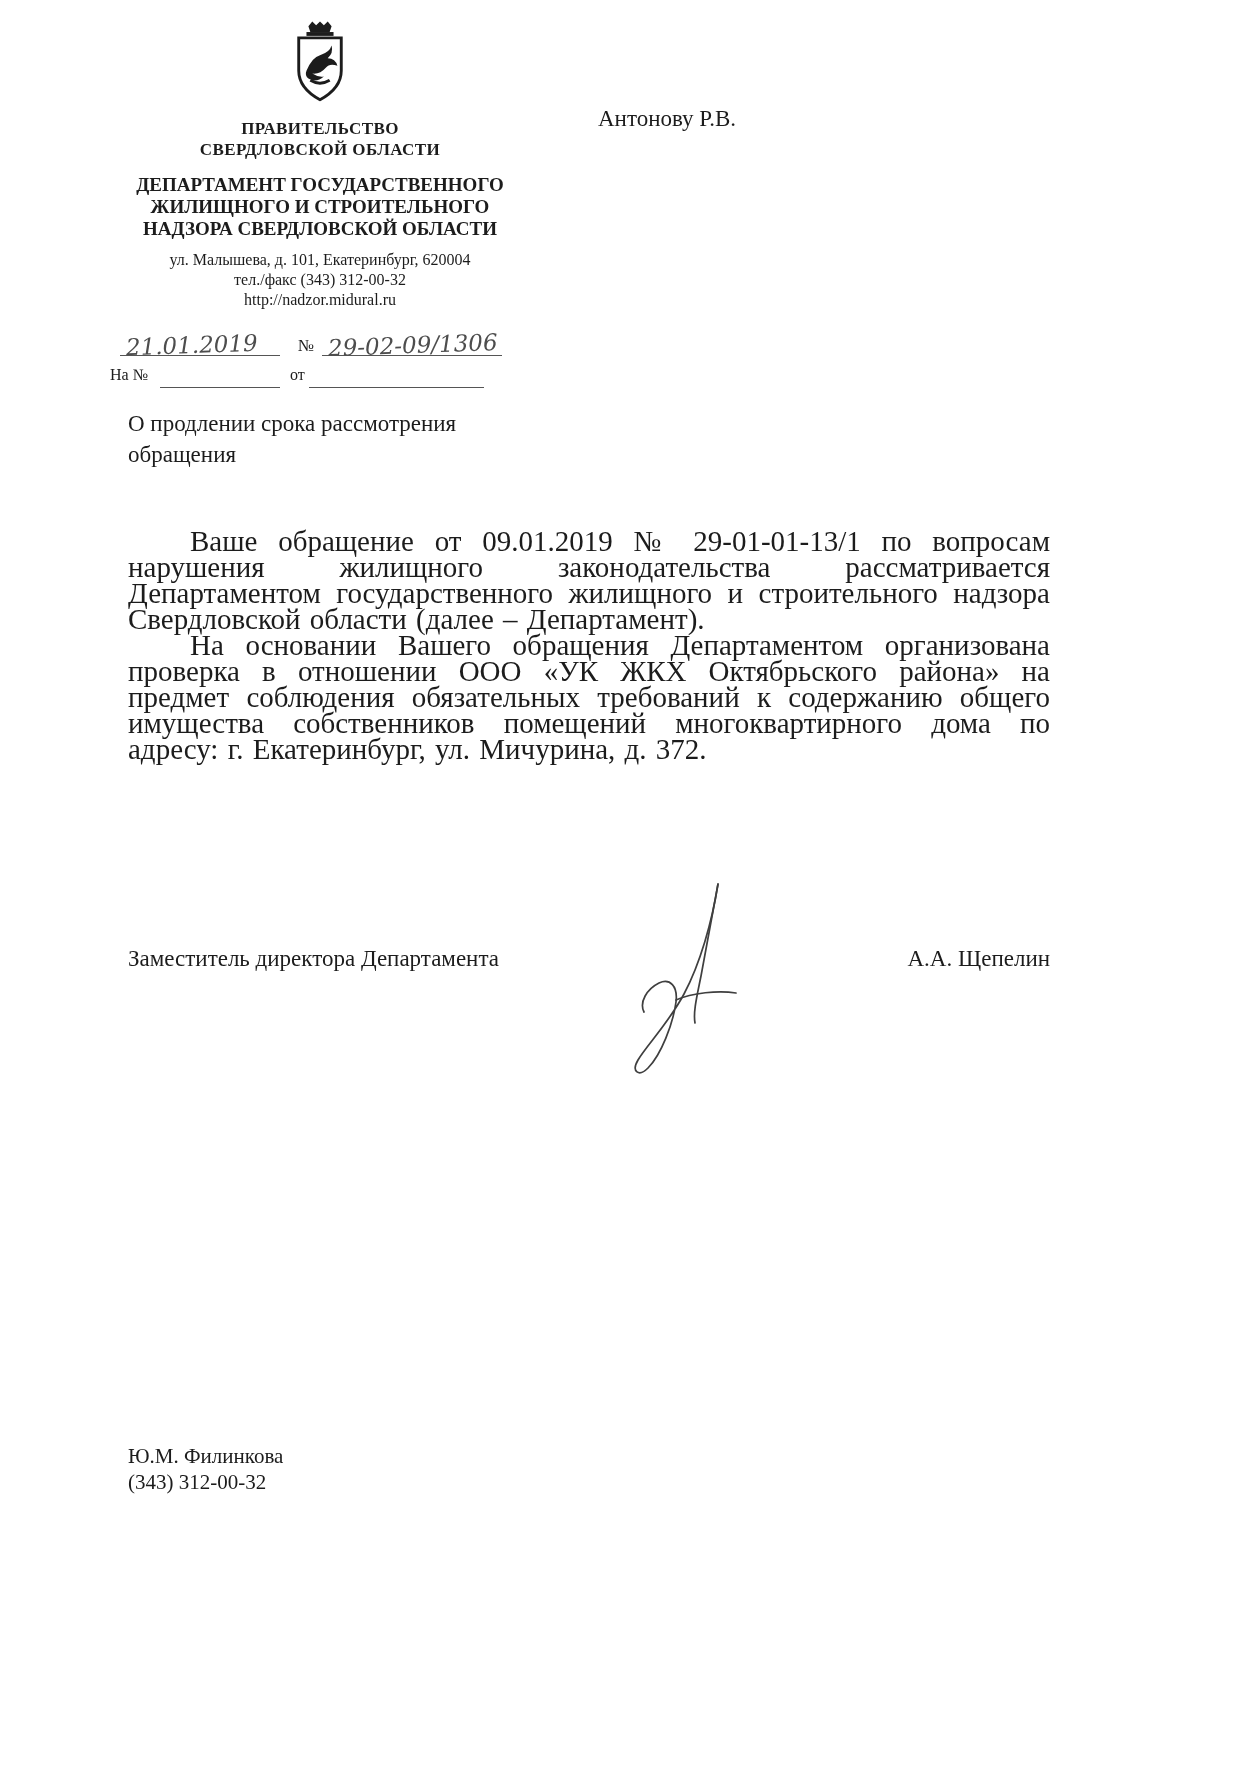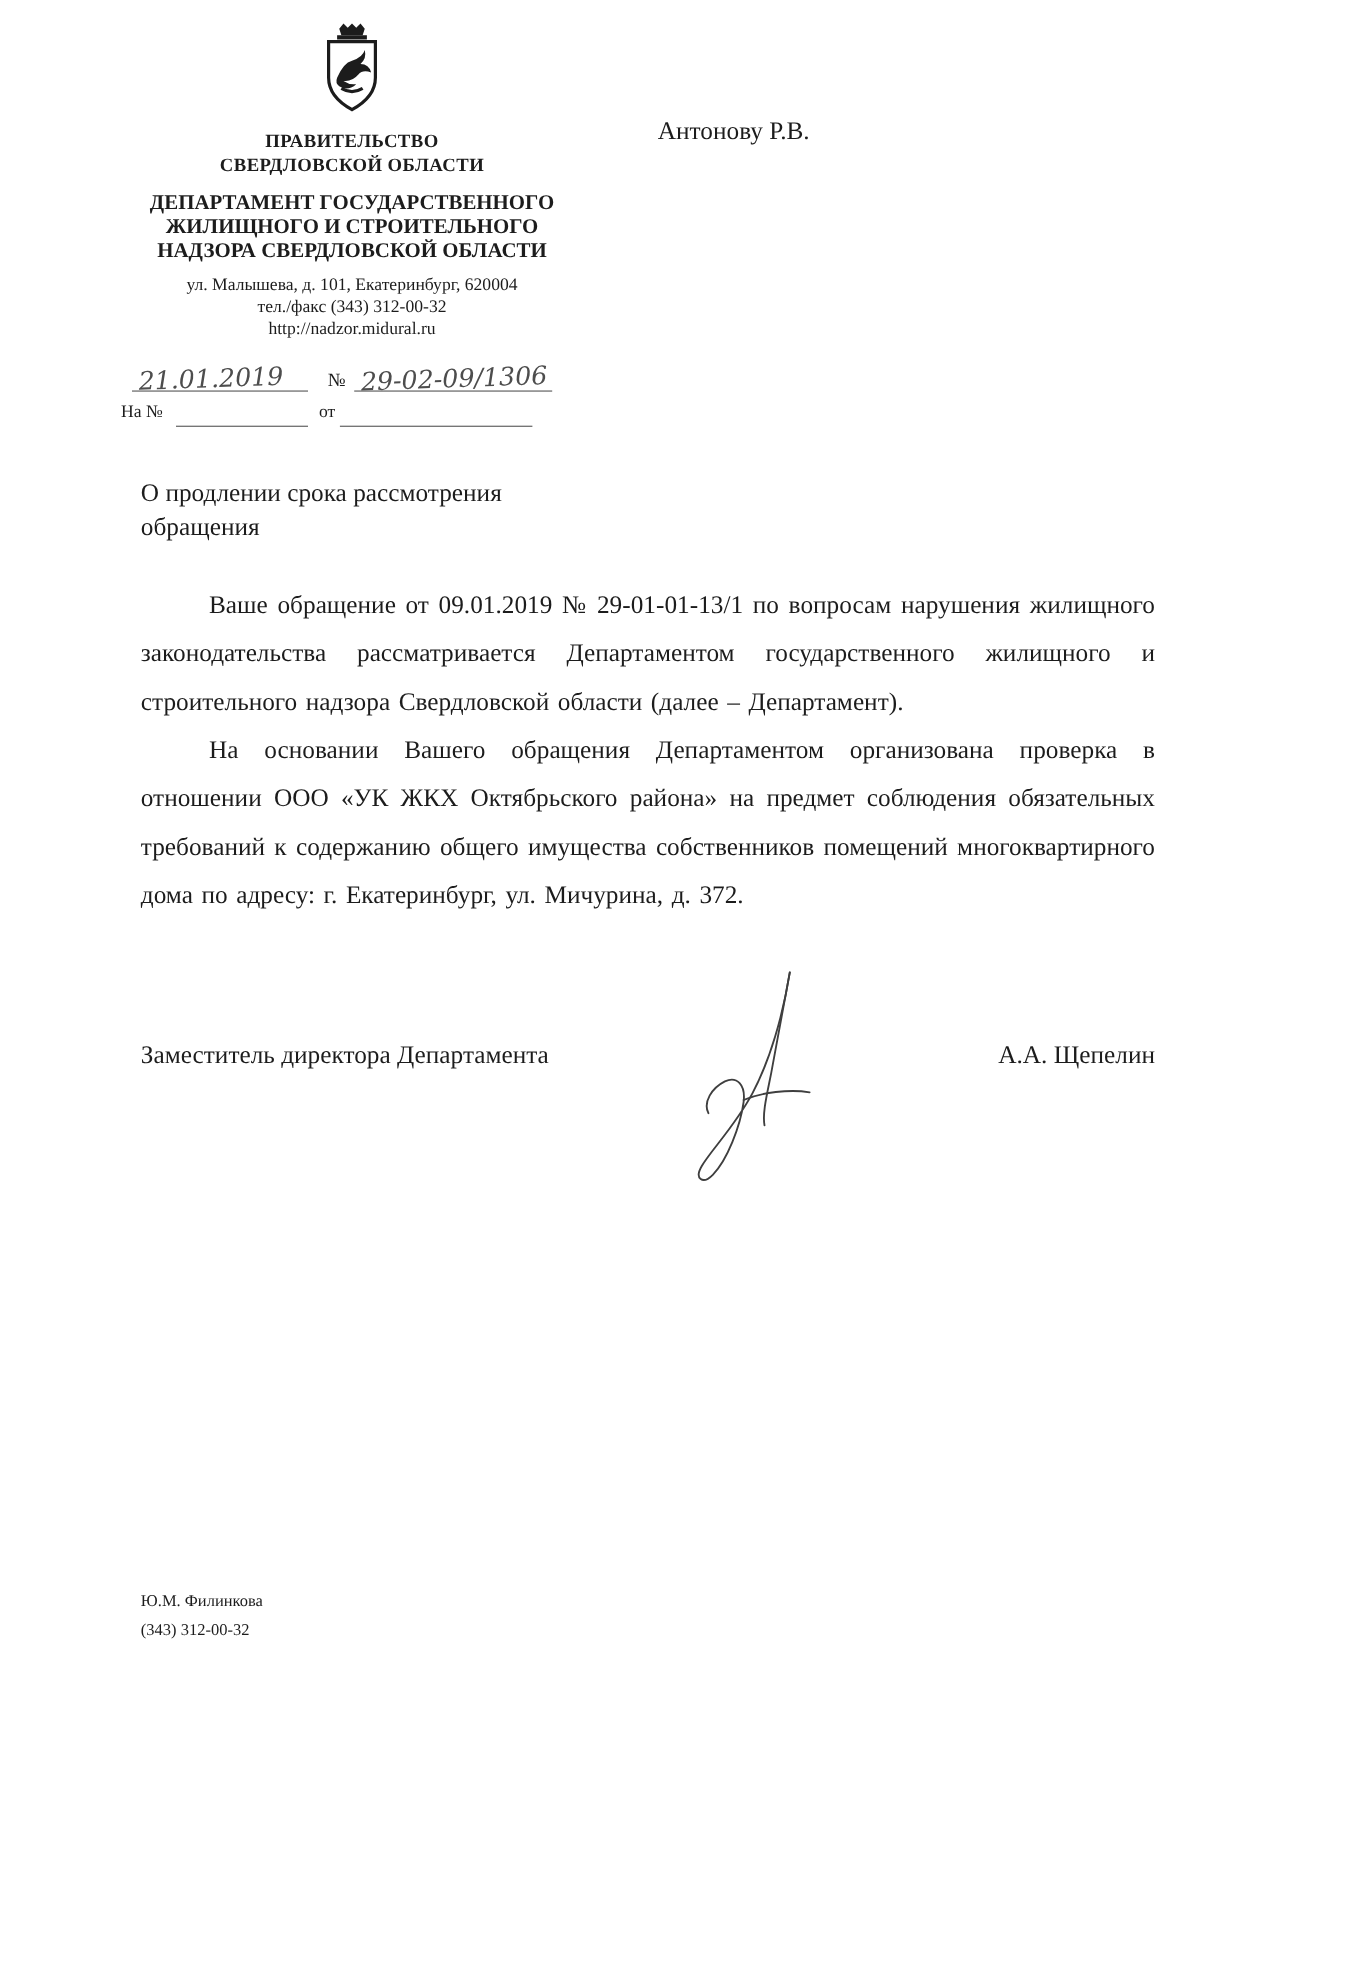--- a/index.html
+++ b/index.html
@@ -102,34 +102,34 @@
     position: absolute;
     left: 598px;
     top: 106px;
     font-size: 23px;
   }
 
   
   .subject {
     position: absolute;
     left: 128px;
-    top: 432px;
+    top: 408px;
     font-size: 23px;
     line-height: 31px;
     white-space: pre-line;
   }
 
   
   .body-text {
     position: absolute;
     left: 128px;
     top: 528px;
     width: 922px;
-    font-size: 23px;
-    line-height: 44px;
+    font-size: 29px;
+    line-height: 26px;
     text-align: justify;
   }
   .body-text p {
     margin: 0;
     text-indent: 62px;
     word-spacing: 2px;
   }
 
   
   .sign-row {
@@ -148,21 +148,21 @@
     top: 878px;
     width: 150px;
     height: 210px;
   }
 
   
   .footer {
     position: absolute;
     left: 128px;
     top: 1443px;
-    font-size: 15px;
+    font-size: 21px;
     line-height: 26px;
   }
 </style>
 </head>
 <body>
 
 <div class="page">
 
   <div class="letterhead">
     <div class="emblem">

